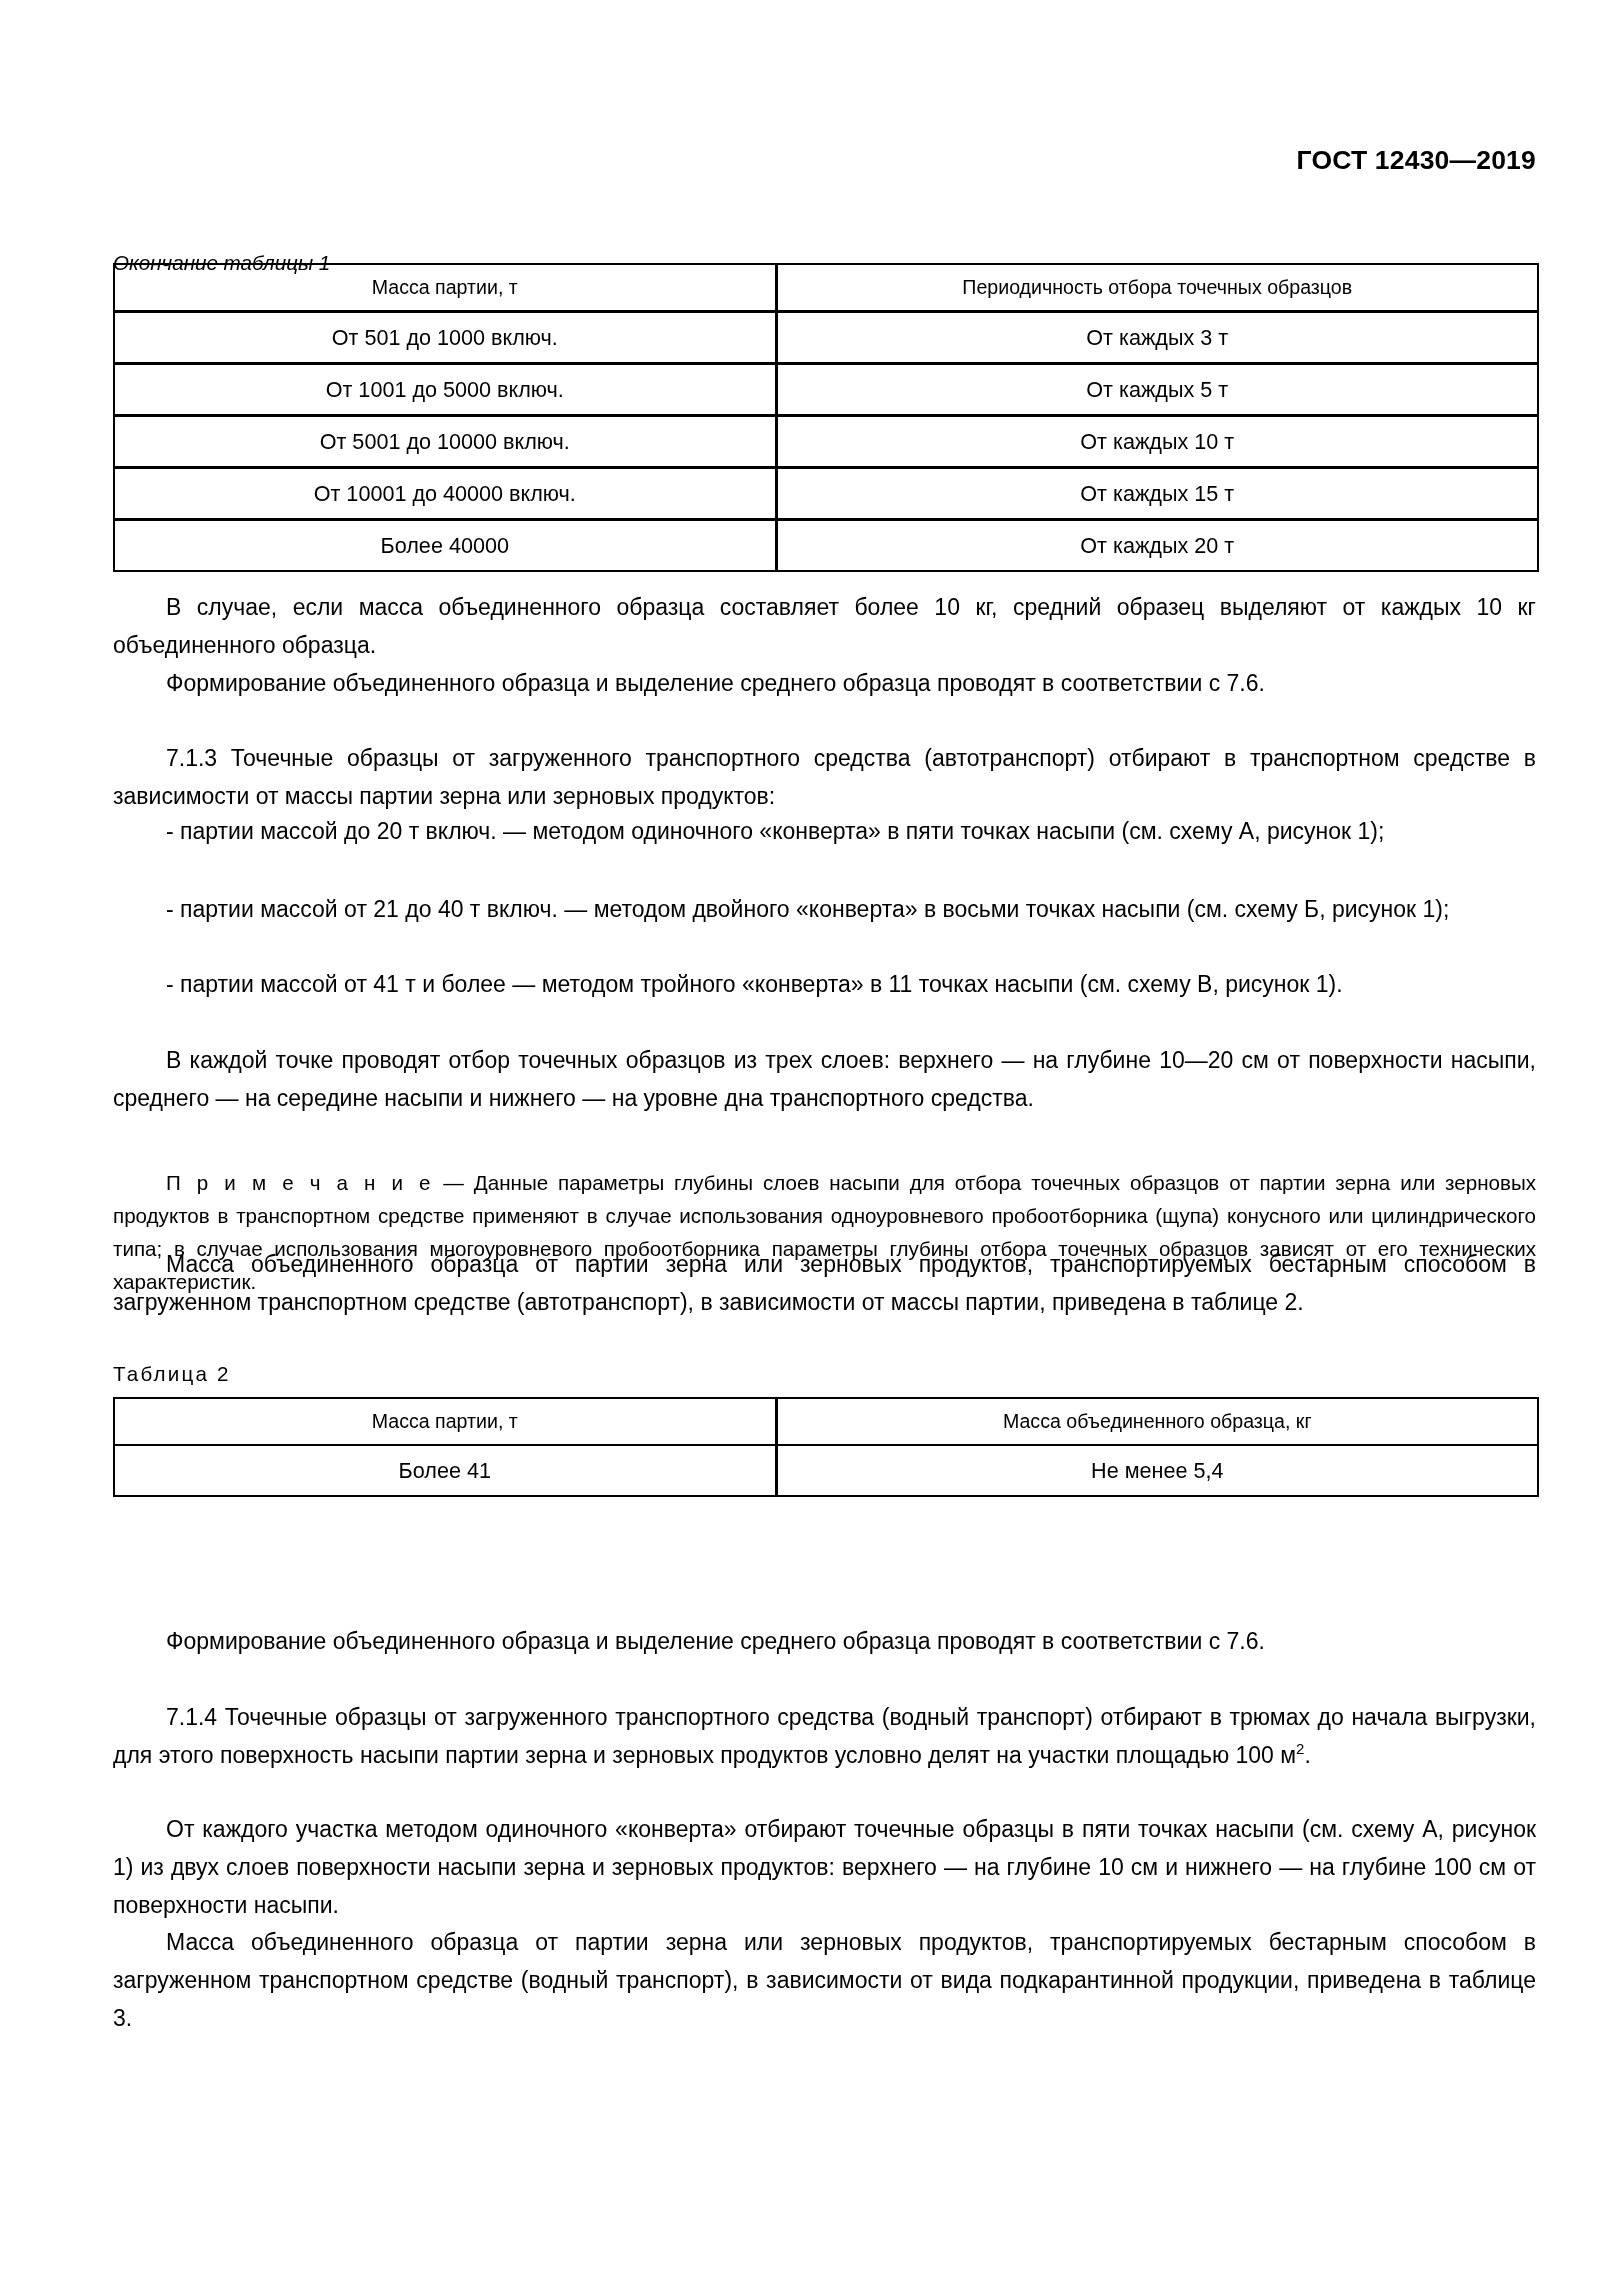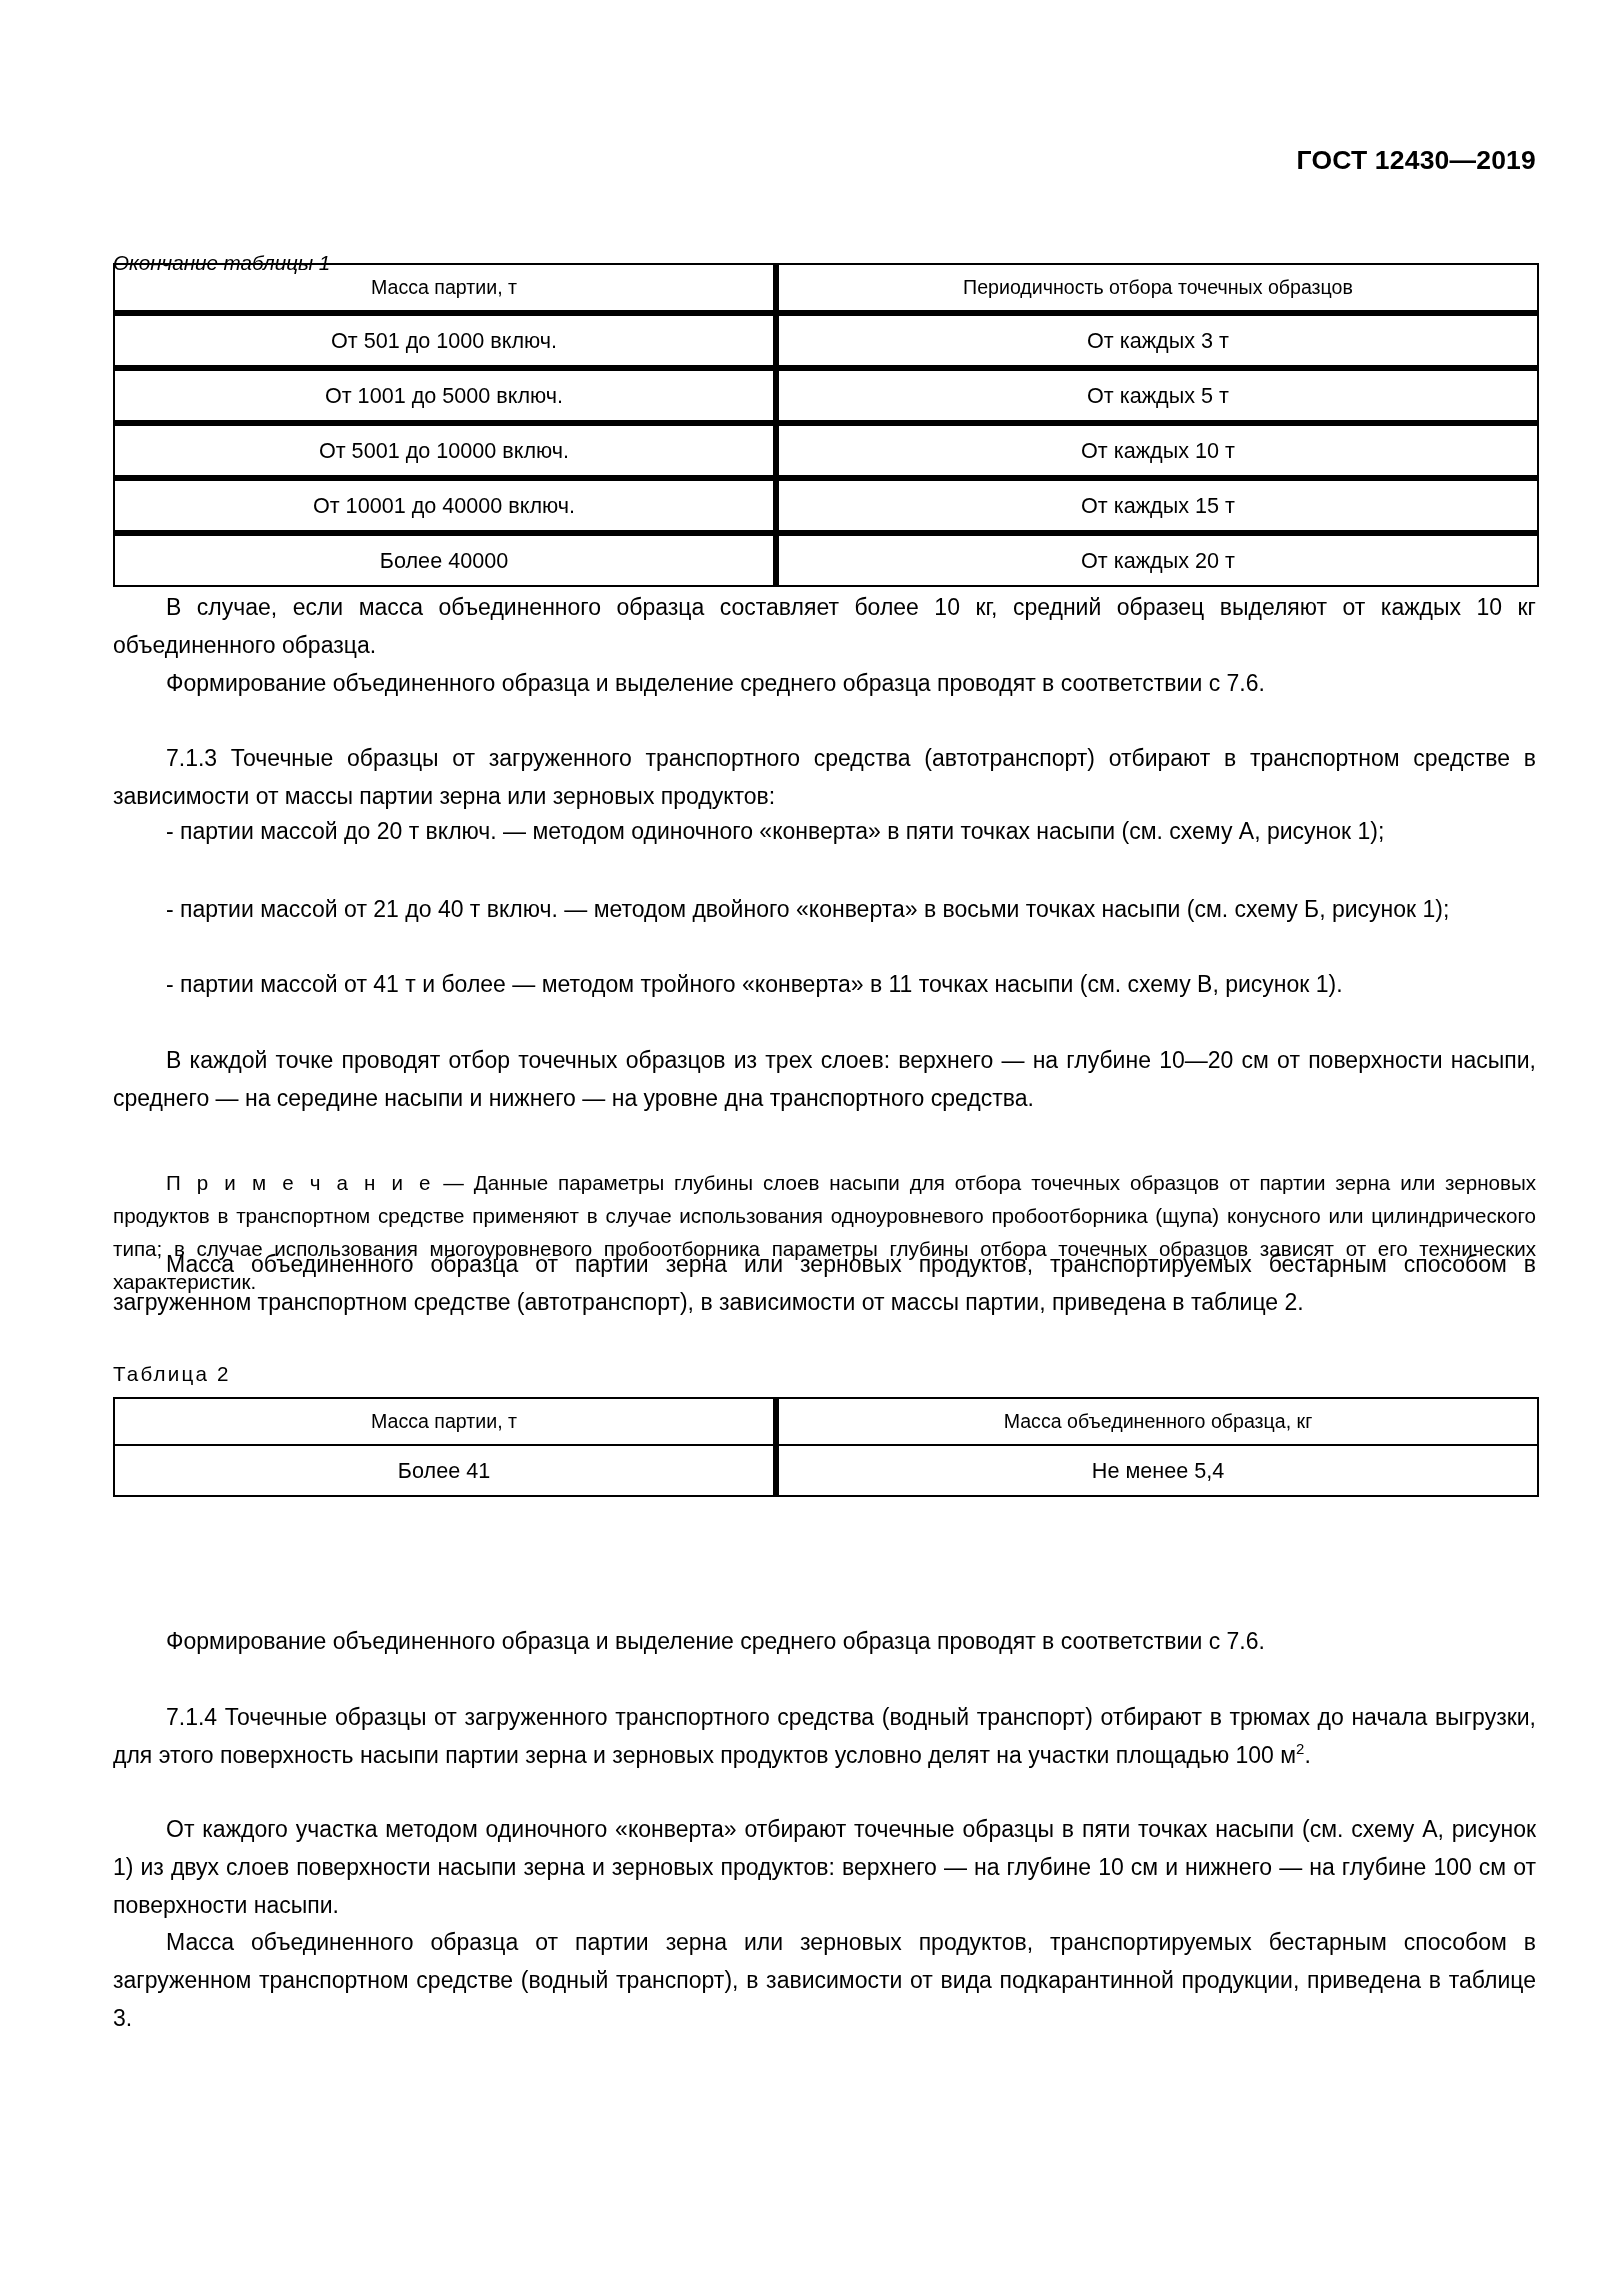--- a/index.html
+++ b/index.html
@@ -58,21 +58,21 @@
     position: absolute;
     border-collapse: collapse;
     width: 1423px;
     table-layout: fixed;
   }
   table.gost col.c1 { width: 662px; }
   table.gost col.c2 { width: 762px; }
 
   table.gost th,
   table.gost td {
-    border: 6px solid #000000;
+    border: 3px solid #000000;
     text-align: center;
     vertical-align: middle;
     font-weight: normal;
     padding: 0;
   }
   table.gost th {
     font-size: 19.6px;
     height: 45px;
     border-bottom: 2.9px double #000000;
   }

